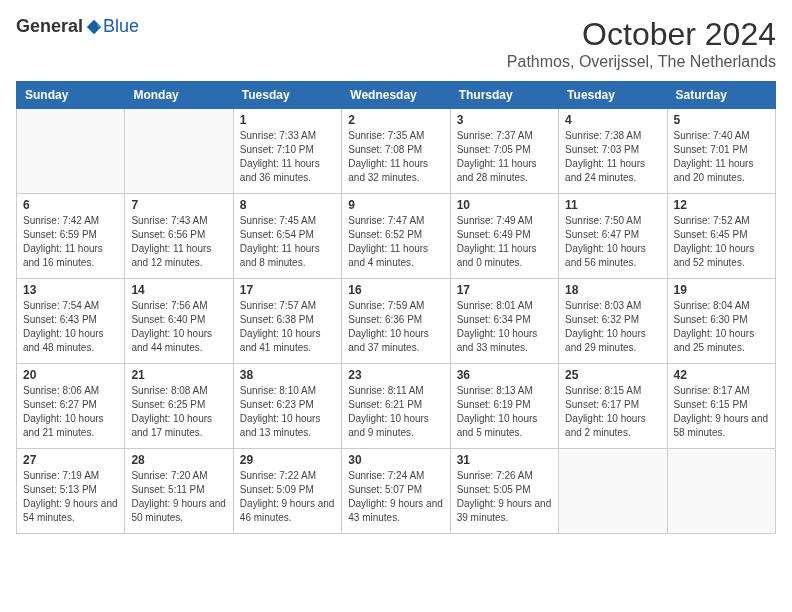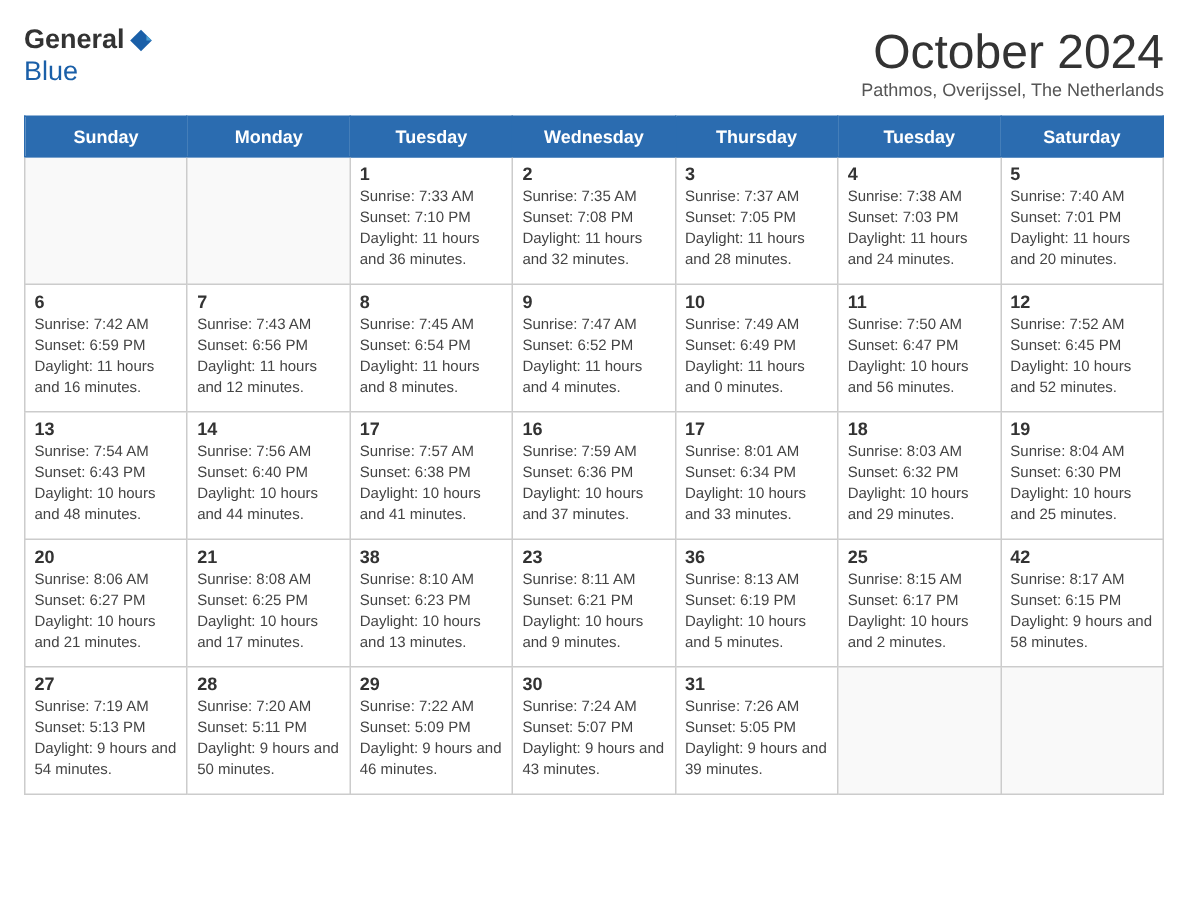--- a/index.html
+++ b/index.html
@@ -11,21 +11,21 @@
       padding: 16px;
     }
     .header {
       display: flex;
       justify-content: space-between;
       align-items: flex-start;
       margin-bottom: 10px;
     }
     .logo {
       display: flex;
-      flex-direction: column;
+      flex-direction: row;
       align-items: flex-start;
     }
     .logo-text {
       display: flex;
       align-items: center;
     }
     .logo-general {
       font-size: 18px;
       font-weight: bold;
       color: #333;
@@ -43,34 +43,34 @@
     .title-section {
       text-align: right;
     }
     .month-year {
       font-size: 32px;
       font-weight: normal;
       color: #333;
       text-align: right;
     }
     .location {
-      font-size: 12px;
+      font-size: 16px;
       color: #555;
     }
     table {
       width: 100%;
       border-collapse: collapse;
     }
     th {
       background-color: #2b6cb0;
       color: white;
       padding: 6px 8px;
       font-size: 12px;
       font-weight: bold;
-      text-align: center;
+      text-align: left;
       border: 1px solid #2b6cb0;
     }
     td {
       border: 1px solid #ccc;
       vertical-align: top;
       padding: 4px 6px;
       font-size: 10.5px;
       color: #333;
       width: calc(100% / 7);
       min-height: 80px;

